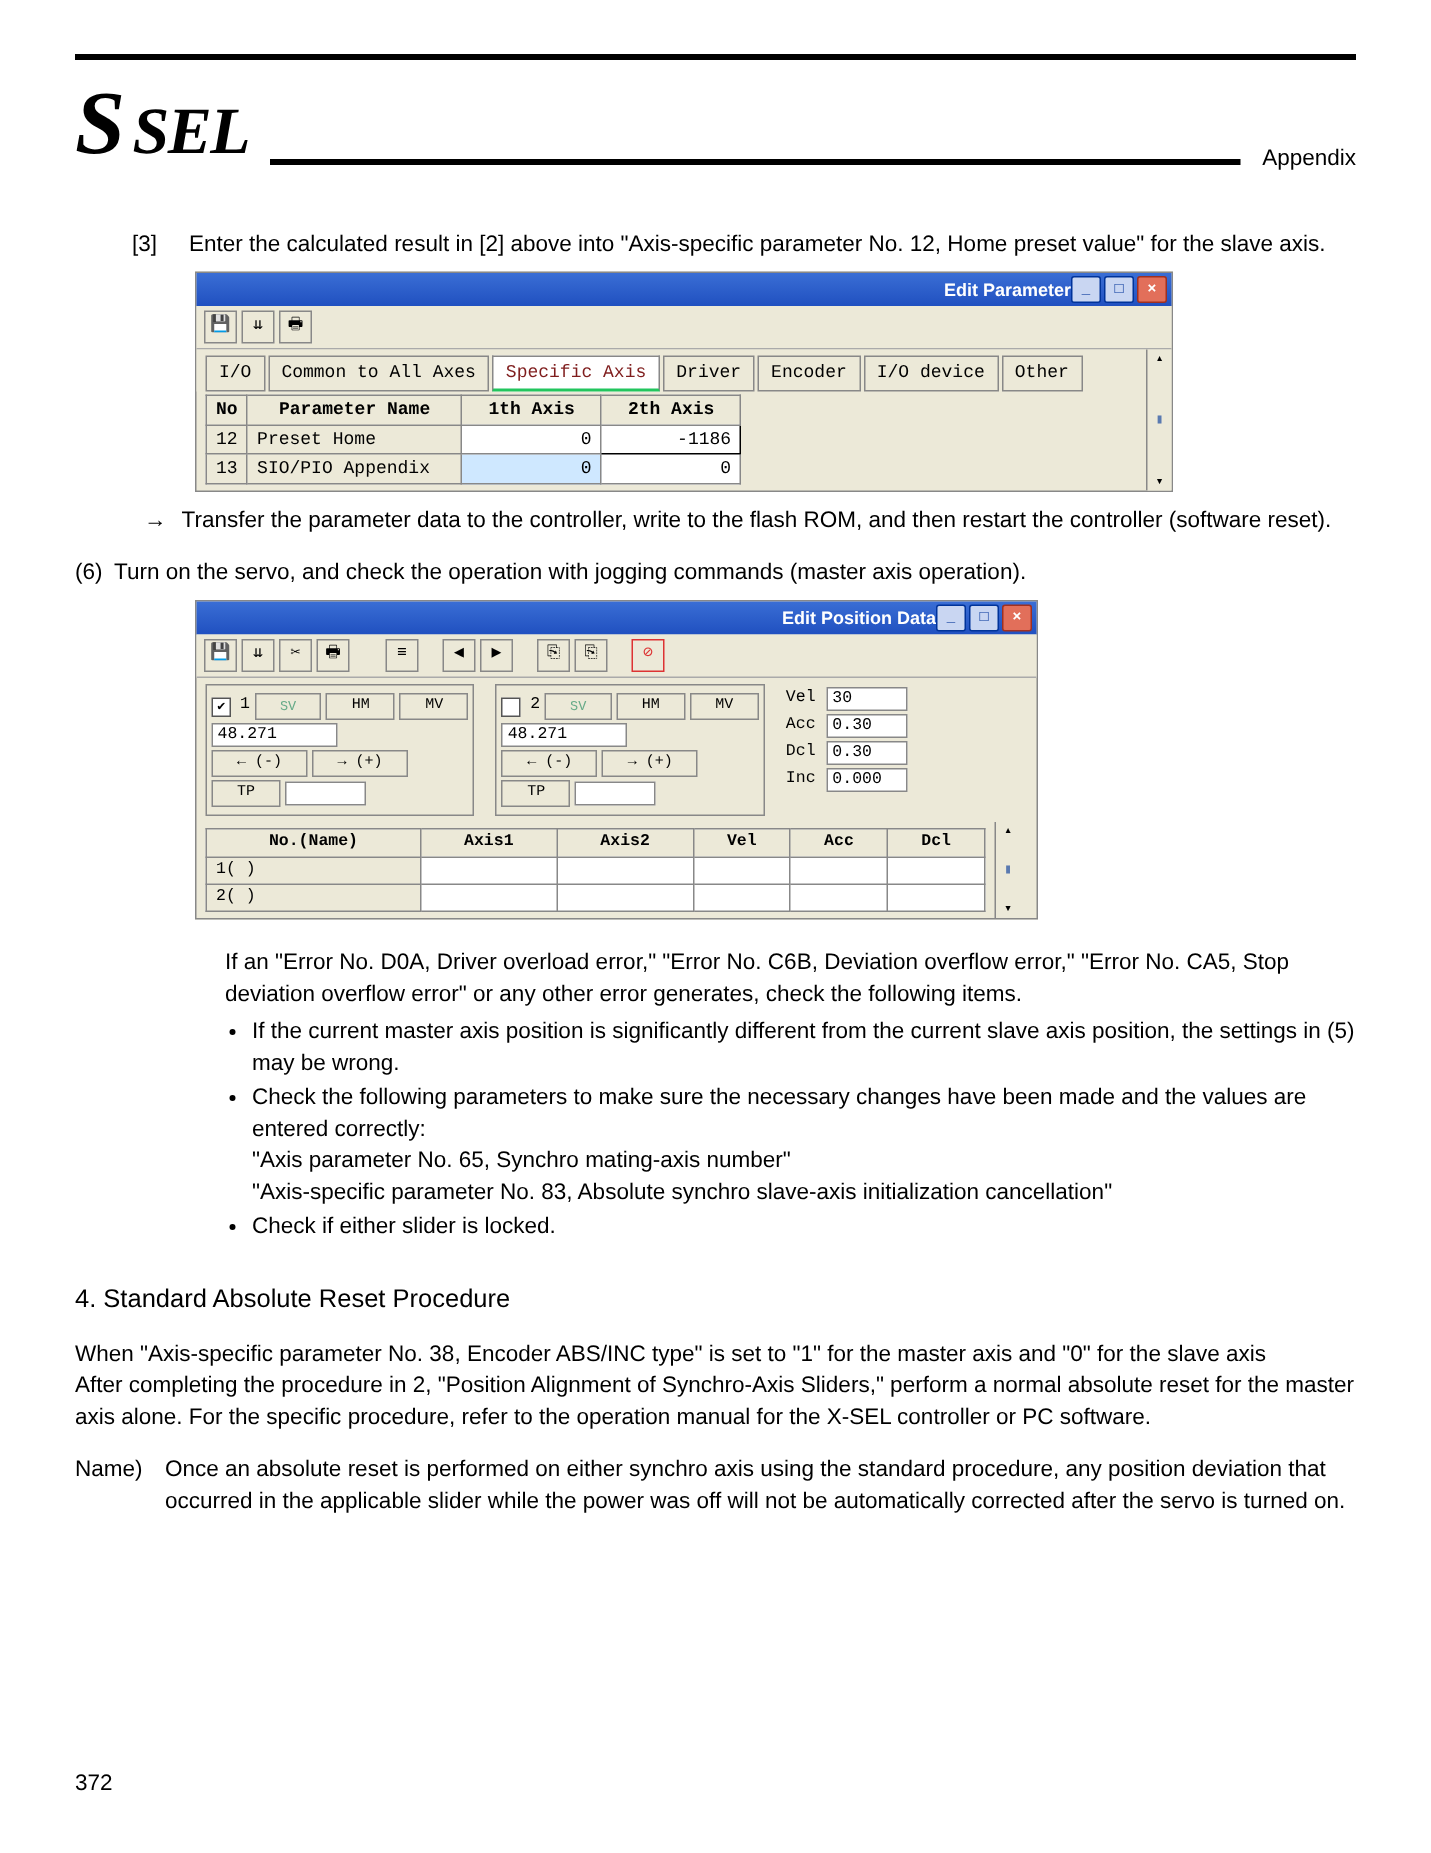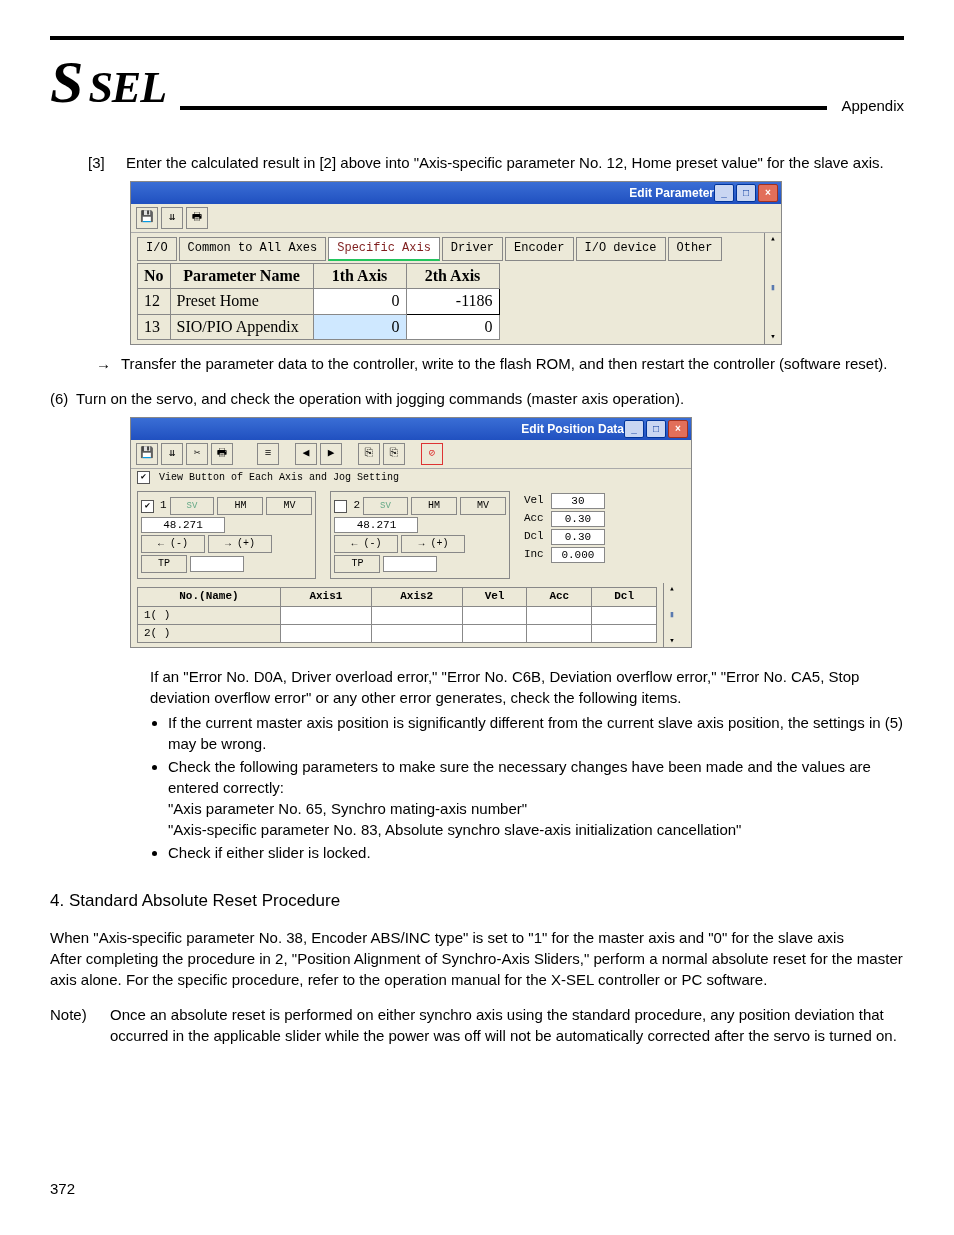--- a/index.html
+++ b/index.html
@@ -20,31 +20,31 @@
   .titlebar{background:linear-gradient(#3a6ed5,#2050c0);color:#fff;display:flex;align-items:center;justify-content:flex-end;padding:2px 3px;font-family:Tahoma,Arial,sans-serif;font-size:12px;font-weight:700}
   .winbtns{display:flex;gap:2px}
   .winbtn{width:18px;height:16px;background:#c9d6f2;border:1px solid #003399;display:flex;align-items:center;justify-content:center;font-weight:700;color:#003399;font-size:10px;border-radius:2px}
   .winbtn.close{background:#e26f5a;color:#fff;border-color:#a03020}
   .toolbar{background:#ece9d8;padding:3px 5px;display:flex;gap:3px;align-items:center;border-bottom:1px solid #aaa}
   .tbtn{width:20px;height:20px;border:1px solid #888;background:#ece9d8;display:flex;align-items:center;justify-content:center;font-size:11px}
   .tabsrow{display:flex;padding:4px 6px 0 6px;background:#ece9d8}
   .tab{padding:2px 8px;border:1px solid #888;margin-right:2px;background:#ece9d8;font-size:12px}
   .tab.active{color:#7f1d1d;border-bottom:2px solid #22c55e;background:#fff}
   .paramtable{border-collapse:collapse;margin:2px 6px 4px 6px;background:#fff}
-  .paramtable th,.paramtable td{border:1px solid #888;padding:1px 6px;font-size:16px;font-family:Liberation Serif, serif;background:#ece9d8}
+  .paramtable th,.paramtable td{border:1px solid #888;padding:1px 6px;font-size:12px;font-family:Liberation Mono, monospace;background:#ece9d8}
   .paramtable td.val{text-align:right;background:#fff}
   .paramtable td.hl{background:#cfe8ff}
   .scroll{width:16px;background:#ece9d8;border-left:1px solid #888;display:flex;flex-direction:column;justify-content:space-between;align-items:center;font-size:9px}
   .tblwrap{display:flex;align-items:stretch}
   .checkbox{width:11px;height:11px;border:1px solid #555;display:inline-flex;align-items:center;justify-content:center;font-size:9px;margin-right:3px;vertical-align:middle;background:#fff}
   .jogpanel{padding:4px 6px;font-size:11px;display:flex;gap:14px;align-items:flex-start}
   .axisbox{border:1px solid #888;padding:3px;display:inline-block}
   .axisrow{display:flex;gap:3px;margin:2px 0;align-items:center}
   .smbtn{border:1px solid #888;background:#ece9d8;padding:0 16px;font-size:10px;height:16px;display:inline-flex;align-items:center}
-  .valbox{border:1px solid #888;background:#fff;padding:0 3px;min-width:46px;text-align:center;height:14px;font-size:11px}
+  .valbox{border:1px solid #888;background:#fff;padding:0 3px;min-width:46px;text-align:left;height:14px;font-size:11px}
   .svbtn{font-size:9px;color:#6a8}
   .postable{border-collapse:collapse;margin:4px 6px;background:#fff;width:520px}
   .postable th,.postable td{border:1px solid #888;padding:1px 6px;font-size:11px;font-family:"Courier New",monospace;background:#ece9d8;text-align:center}
   .postable td{background:#fff;height:14px}
   h4{font-size:17px;font-weight:400;margin:26px 0 14px 0}
   .note{display:flex;margin-top:14px}
   .note .lab{flex:0 0 60px}
   .pagenum{position:absolute;bottom:36px;left:50px;font-size:15px}
   .arrow{margin-left:46px;margin-right:10px}
   .ssbody{display:flex}
@@ -155,24 +155,20 @@
       <div class="tbtn">≡</div>
       <div style="width:10px"></div>
       <div class="tbtn">◀</div>
       <div class="tbtn">▶</div>
       <div style="width:10px"></div>
       <div class="tbtn">⎘</div>
       <div class="tbtn">⎘</div>
       <div style="width:10px"></div>
       <div class="tbtn" style="color:#d33;border-color:#d33">⊘</div>
     </div>
-    <div style="padding:2px 6px;font-size:10px">
-      <span class="checkbox">✔</span>
-      <span>View Button of Each Axis and Jog Setting</span>
-    </div>
     <div class="jogpanel">
       <div class="axisbox">
         <div class="axisrow">
           <span class="checkbox">✔</span>
           <span>1</span>
           <span class="smbtn svbtn">SV</span>
           <span class="smbtn">HM</span>
           <span class="smbtn">MV</span>
         </div>
         <div class="axisrow">
@@ -271,18 +267,18 @@
       <span>"Axis parameter No. 65, Synchro mating-axis number"</span><br>
       <span>"Axis-specific parameter No. 83, Absolute synchro slave-axis initialization cancellation"</span>
     </li>
     <li>Check if either slider is locked.</li>
   </ul>
 
   <h4>4.   Standard Absolute Reset Procedure</h4>
   <div>When "Axis-specific parameter No. 38, Encoder ABS/INC type" is set to "1" for the master axis and "0" for the slave axis</div>
   <div>After completing the procedure in 2, "Position Alignment of Synchro-Axis Sliders," perform a normal absolute reset for the master axis alone. For the specific procedure, refer to the operation manual for the X-SEL controller or PC software.</div>
   <div class="note">
-    <div class="lab">Note)</div>
+    <div class="lab">Name)</div>
     <div>Once an absolute reset is performed on either synchro axis using the standard procedure, any position deviation that occurred in the applicable slider while the power was off will not be automatically corrected after the servo is turned on.</div>
   </div>
 
   <div class="pagenum">372</div>
 </div>
 
 </body></html>

